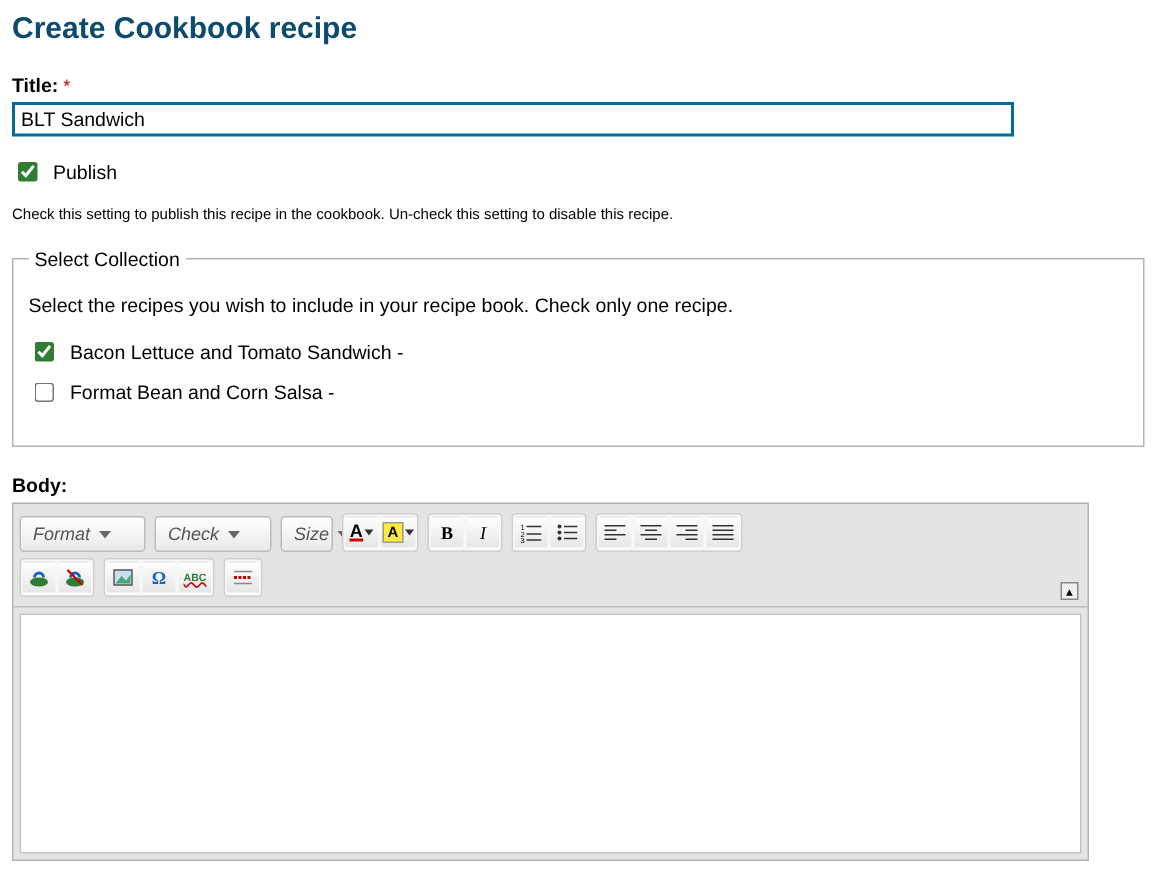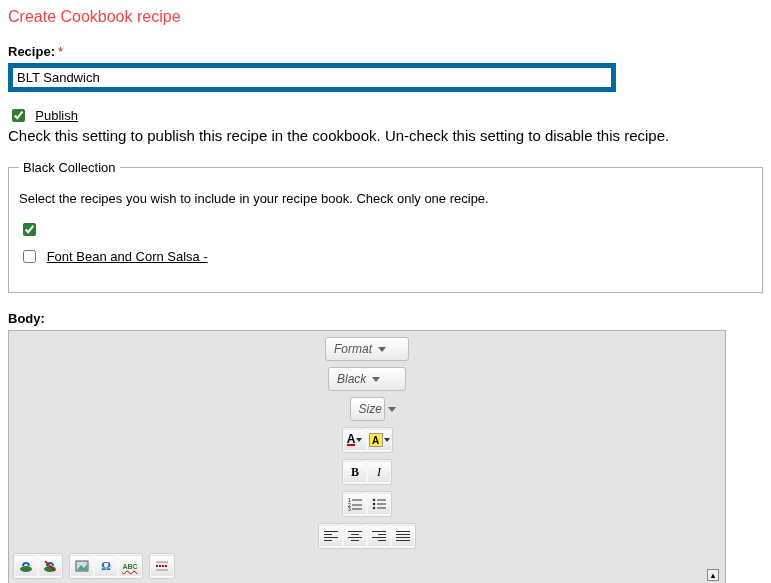--- a/index.html
+++ b/index.html
@@ -6,55 +6,54 @@
   body {
     font-family: Arial, Helvetica, sans-serif;
     font-size: 12px;
     color: #000;
     margin: 0;
     padding: 8px;
     background: #fff;
     width: 771px;
   }
   h1.page-title {
-    font-size: 16px;
-    color: #ef4444;
+    font-size: 20px;
+    color: #0c4a6e;
     margin: 0 0 18px 0;
-    font-weight: normal;
+    font-weight: bold;
   }
   .field-label {
     font-weight: bold;
     font-size: 13px;
   }
   .req { color: #c00; }
   input[type="text"].title-input {
-    width: 608px;
-    border: 5px solid #0369a1;
+    width: 668px;
+    border: 2px solid #0369a1;
     padding: 2px 4px;
     font-size: 13px;
     margin-top: 4px;
   }
   .publish-row {
     margin-top: 14px;
   }
   .cb {
     width: 13px; height: 13px;
     vertical-align: middle;
     accent-color: #2e7d32;
   }
   .cb-label {
     font-size: 13px;
     vertical-align: middle;
     padding-left: 4px;
-    text-decoration: underline;
   }
   .hint {
-    font-size: 15px;
+    font-size: 10px;
     color: #000;
-    margin-top: 2px;
+    margin-top: 14px;
   }
   fieldset.collection {
     border: 1px solid #b3b3b3;
     margin: 16px 0 0 0;
     padding: 10px 10px 18px 10px;
   }
   fieldset.collection legend {
     font-size: 13px;
     padding: 0 4px;
   }
@@ -92,22 +91,21 @@
     border: 1px solid #b3b3b3;
     margin-top: 4px;
     width: 718px;
     background: #e4e4e4;
   }
   .toolbar {
     padding: 6px 4px 4px 4px;
     display: flex;
     flex-wrap: wrap;
     gap: 6px;
-    align-items: center;
-    flex-direction: column;
+    align-items: flex-end;
   }
   .tb-group {
     display: flex;
     gap: 2px;
     border: 1px solid #cfcfcf;
     border-radius: 3px;
     background: #f7f7f7;
     padding: 1px;
   }
   .tb-btn {
@@ -179,57 +177,58 @@
   svg.icon { width:14px; height:14px; }
   .align-lines { display:flex; flex-direction:column; gap:2px; width:14px;}
   .al { height:1px; background:#333;}
 </style>
 </head>
 <body>
 
 <h1 class="page-title">Create Cookbook recipe</h1>
 
 <div>
-  <span class="field-label">Recipe:</span>
+  <span class="field-label">Title:</span>
   <span class="req">*</span><br>
   <input type="text" class="title-input" value="BLT Sandwich" style="">
 </div>
 
 <div class="publish-row">
   <input type="checkbox" class="cb" checked="" style="">
   <span class="cb-label">Publish</span>
   <div class="hint">Check this setting to publish this recipe in the cookbook. Un-check this setting to disable this recipe.</div>
 </div>
 
 <fieldset class="collection">
-  <legend>Black Collection</legend>
+  <legend>Select Collection</legend>
   <div class="coll-desc">Select the recipes you wish to include in your recipe book. Check only one recipe.</div>
 
   <div class="recipe-item">
     <input type="checkbox" class="cb" checked="" style="">
+    <span class="cb-label">Bacon Lettuce and Tomato Sandwich -</span>
   </div>
   <div class="recipe-item">
     <input type="checkbox" class="cb" style="">
-    <span class="cb-label">Font Bean and Corn Salsa -</span>
+    <span class="cb-label">Format Bean and Corn Salsa -</span>
   </div>
 </fieldset>
 
 <div class="body-header">
   <span class="body-label">Body:</span>
 </div>
 
 <div class="editor-frame">
   <div class="toolbar">
 
     <div class="tb-select" style="width:84px">
       <span>Format</span>
         <span class="caret"></span>
     </div>
     <div class="tb-select" style="width:78px">
-      <span>Black</span>
+      <span>Check</span>
         <span class="caret"></span>
     </div>
     <div class="tb-select" style="width:35px">
       <span>Size</span>
         <span class="caret"></span>
     </div>
 
     <div class="tb-group">
       <div class="tb-btn">
         <span style="font-weight:bold;border-bottom:2px solid #c00;line-height:10px">A</span>

